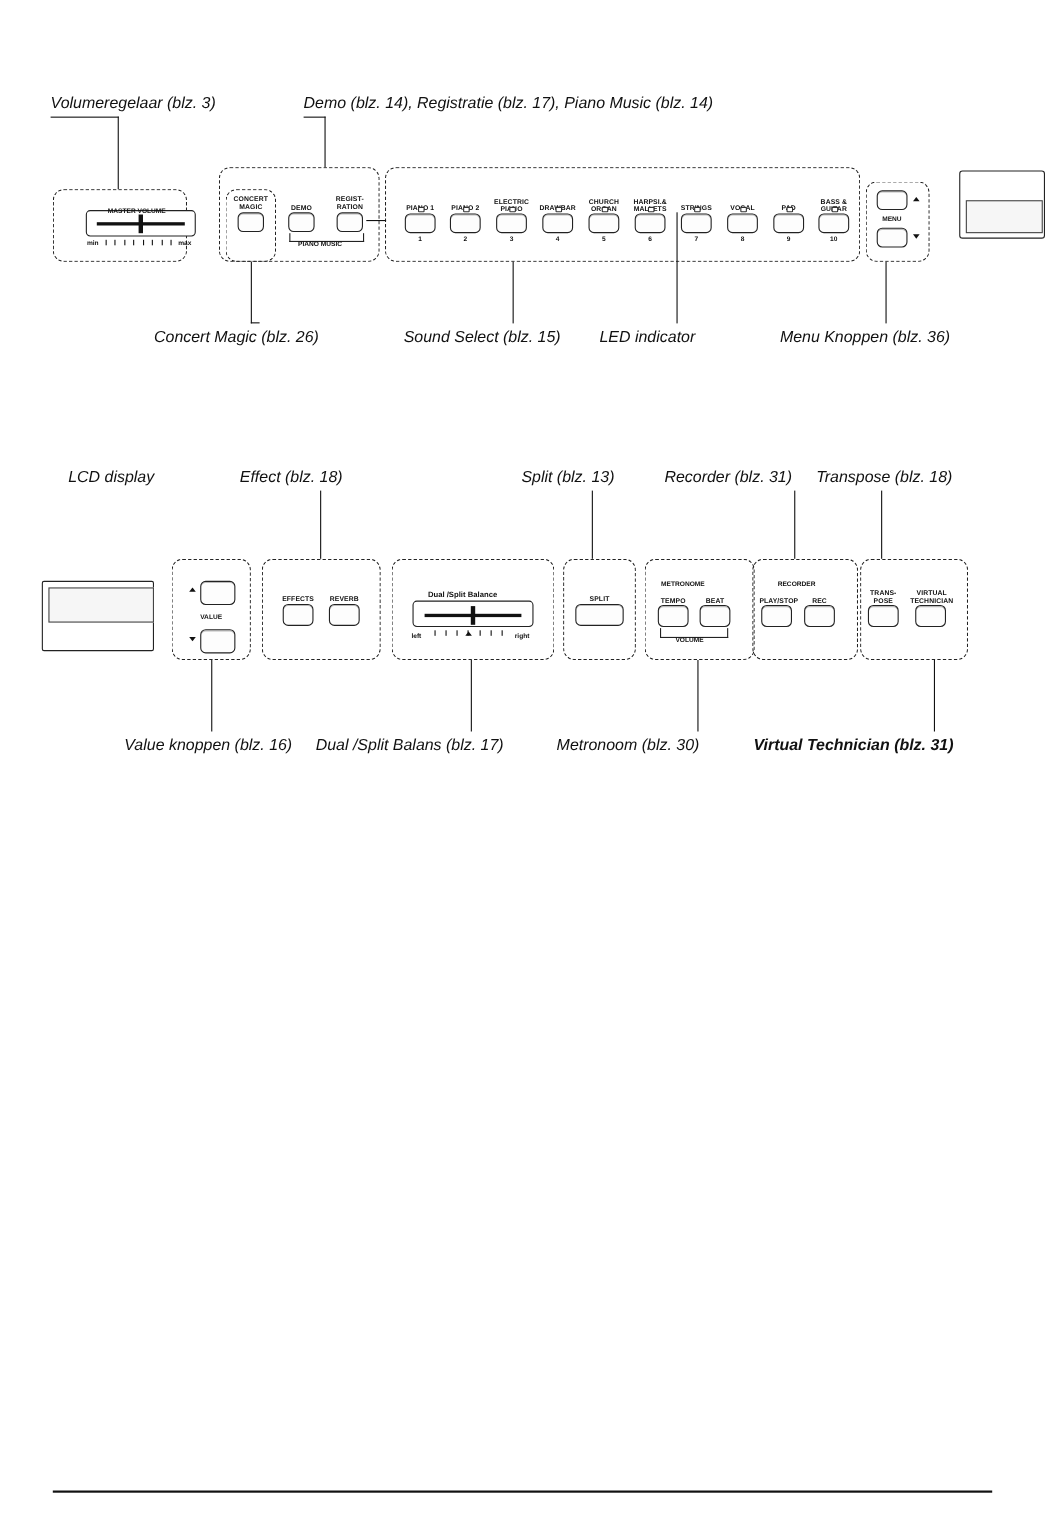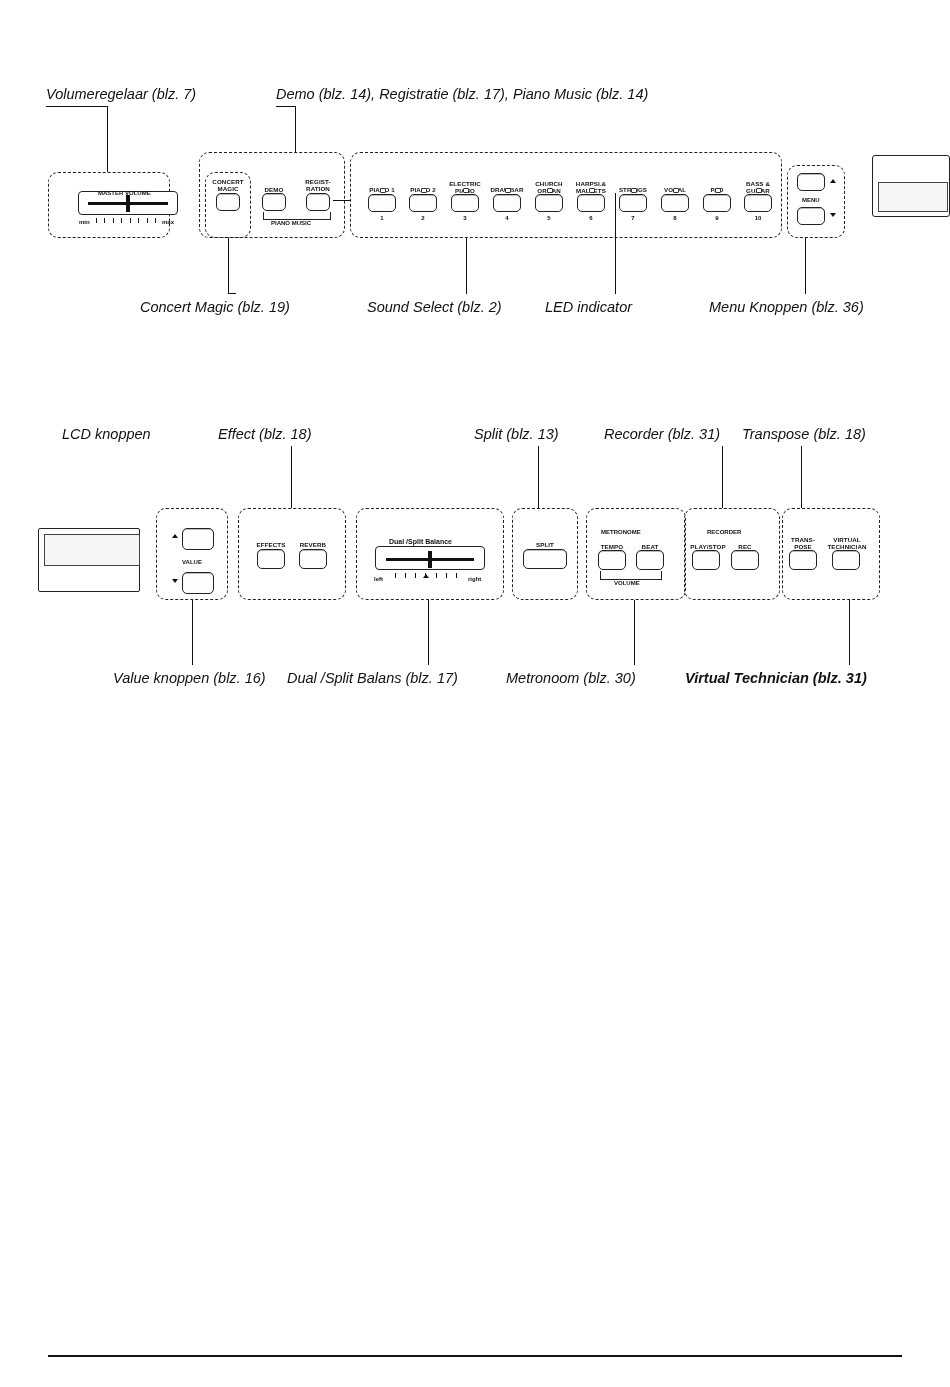--- a/index.html
+++ b/index.html
@@ -147,21 +147,21 @@
     position: absolute;
     left: 48px;
     right: 48px;
     height: 2px;
     background: #111;
   }
 </style>
 </head>
 <body>
 
-<div class="callout" style="left:46px; top:86px;">Volumeregelaar (blz. 7)</div>
+<div class="callout" style="left:46px; top:86px;">Volumeregelaar (blz. 3)</div>
 <div class="callout" style="left:276px; top:86px;text-align:right;">Demo (blz. 14), Registratie (blz. 17), Piano Music (blz. 14)</div>
 
 <div class="leader h" style="left:46px; top:106px; width:62px;"></div>
 <div class="leader v" style="left:107px; top:106px; height:66px;"></div>
 
 <div class="leader h" style="left:276px; top:106px; width:20px;"></div>
 <div class="leader v" style="left:295px; top:106px; height:46px;"></div>
 
 <div class="panel-edge" style="left:872px; top:155px; width:78px; height:62px; border-radius:3px;"></div>
 <div class="lcd-inner" style="left:878px; top:182px; width:70px; height:30px;"></div>
@@ -261,32 +261,32 @@
 
 <div class="group" style="left:787px; top:165px; width:58px; height:73px;"></div>
 <div class="btn" style="left:797px; top:173px; width:28px; height:18px;"></div>
 <div class="tri-small-up" style="left:830px; top:179px;"></div>
 <div class="mini-text" style="left:802px; top:197px;">MENU</div>
 <div class="btn" style="left:797px; top:207px; width:28px; height:18px;"></div>
 <div class="tri-small-up" style="left:830px; top:213px; transform:rotate(180deg);"></div>
 
 <div class="leader v" style="left:228px; top:238px; height:56px;"></div>
 <div class="leader h" style="left:228px; top:293px; width:8px;"></div>
-<div class="callout" style="left:140px; top:299px;">Concert Magic (blz. 19)</div>
+<div class="callout" style="left:140px; top:299px;">Concert Magic (blz. 26)</div>
 
 <div class="leader v" style="left:466px; top:238px; height:56px;"></div>
-<div class="callout" style="left:367px; top:299px;">Sound Select (blz. 2)</div>
+<div class="callout" style="left:367px; top:299px;">Sound Select (blz. 15)</div>
 
 <div class="leader v" style="left:615px; top:193px; height:101px;"></div>
 <div class="callout" style="left:545px; top:299px;">LED indicator</div>
 
 <div class="leader v" style="left:805px; top:238px; height:56px;"></div>
 <div class="callout" style="left:709px; top:299px;">Menu Knoppen (blz. 36)</div>
 
-<div class="callout" style="left:62px; top:426px;">LCD knoppen</div>
+<div class="callout" style="left:62px; top:426px;">LCD display</div>
 <div class="callout" style="left:218px; top:426px;">Effect  (blz. 18)</div>
 <div class="callout" style="left:474px; top:426px;">Split (blz. 13)</div>
 <div class="callout" style="left:604px; top:426px;">Recorder (blz. 31)</div>
 <div class="callout" style="left:742px; top:426px;">Transpose (blz. 18)</div>
 
 <div class="leader v" style="left:291px; top:446px; height:62px;"></div>
 <div class="leader v" style="left:538px; top:446px; height:62px;"></div>
 <div class="leader v" style="left:722px; top:446px; height:62px;"></div>
 <div class="leader v" style="left:801px; top:446px; height:62px;"></div>
 

